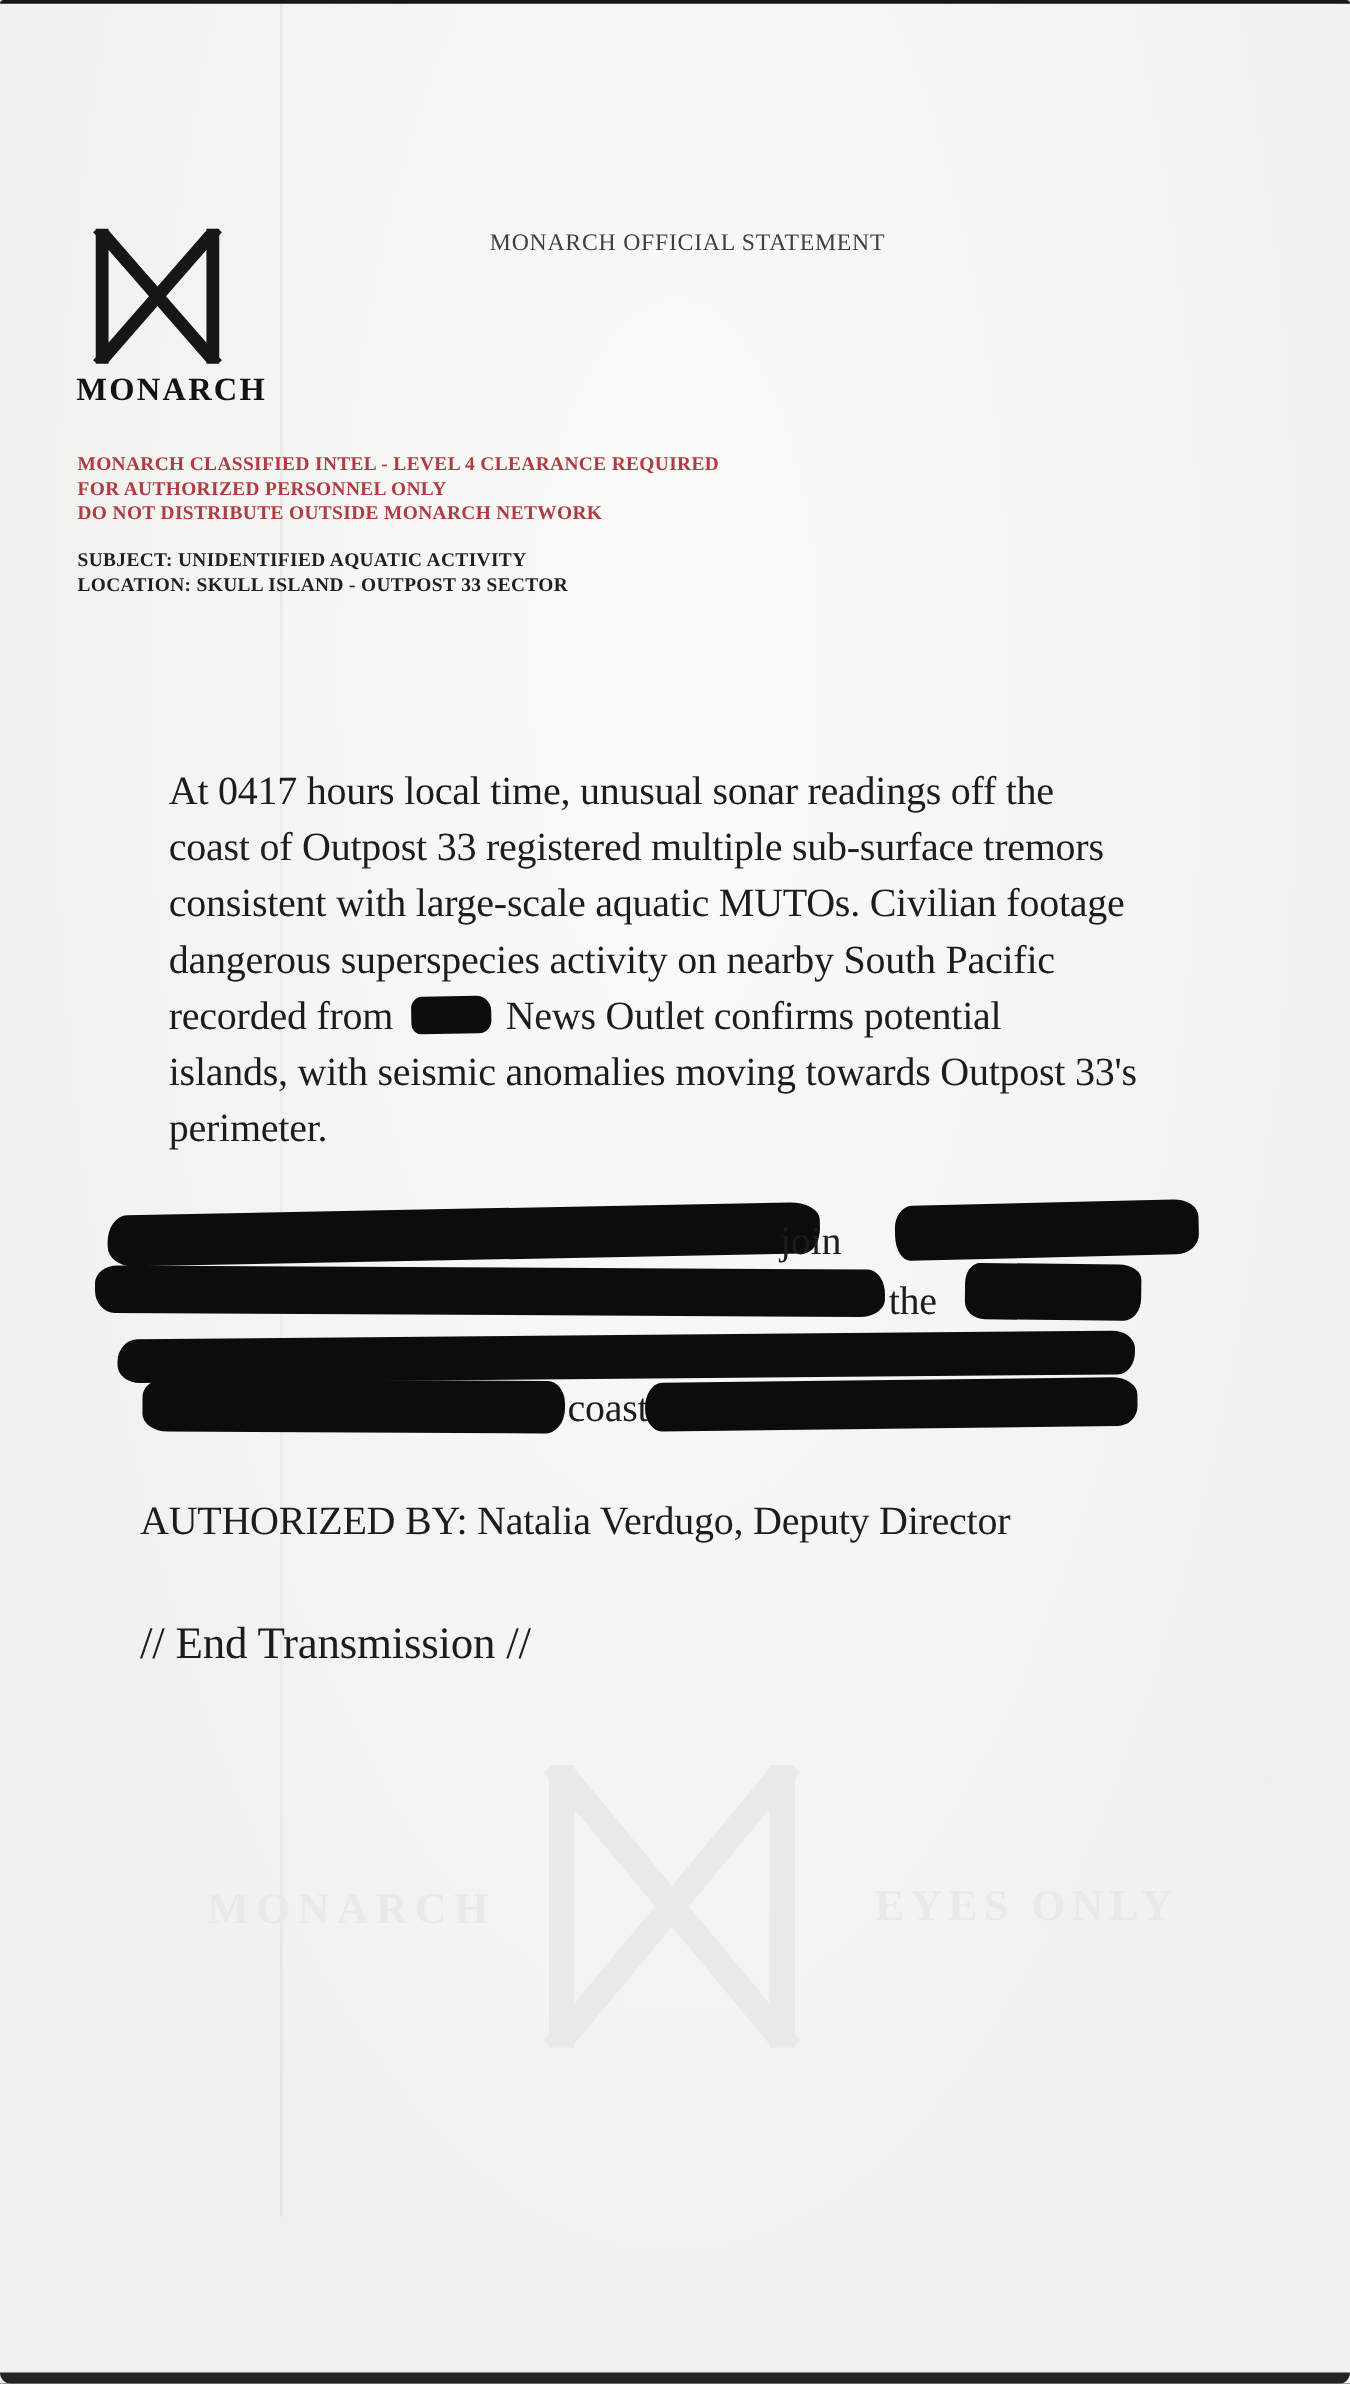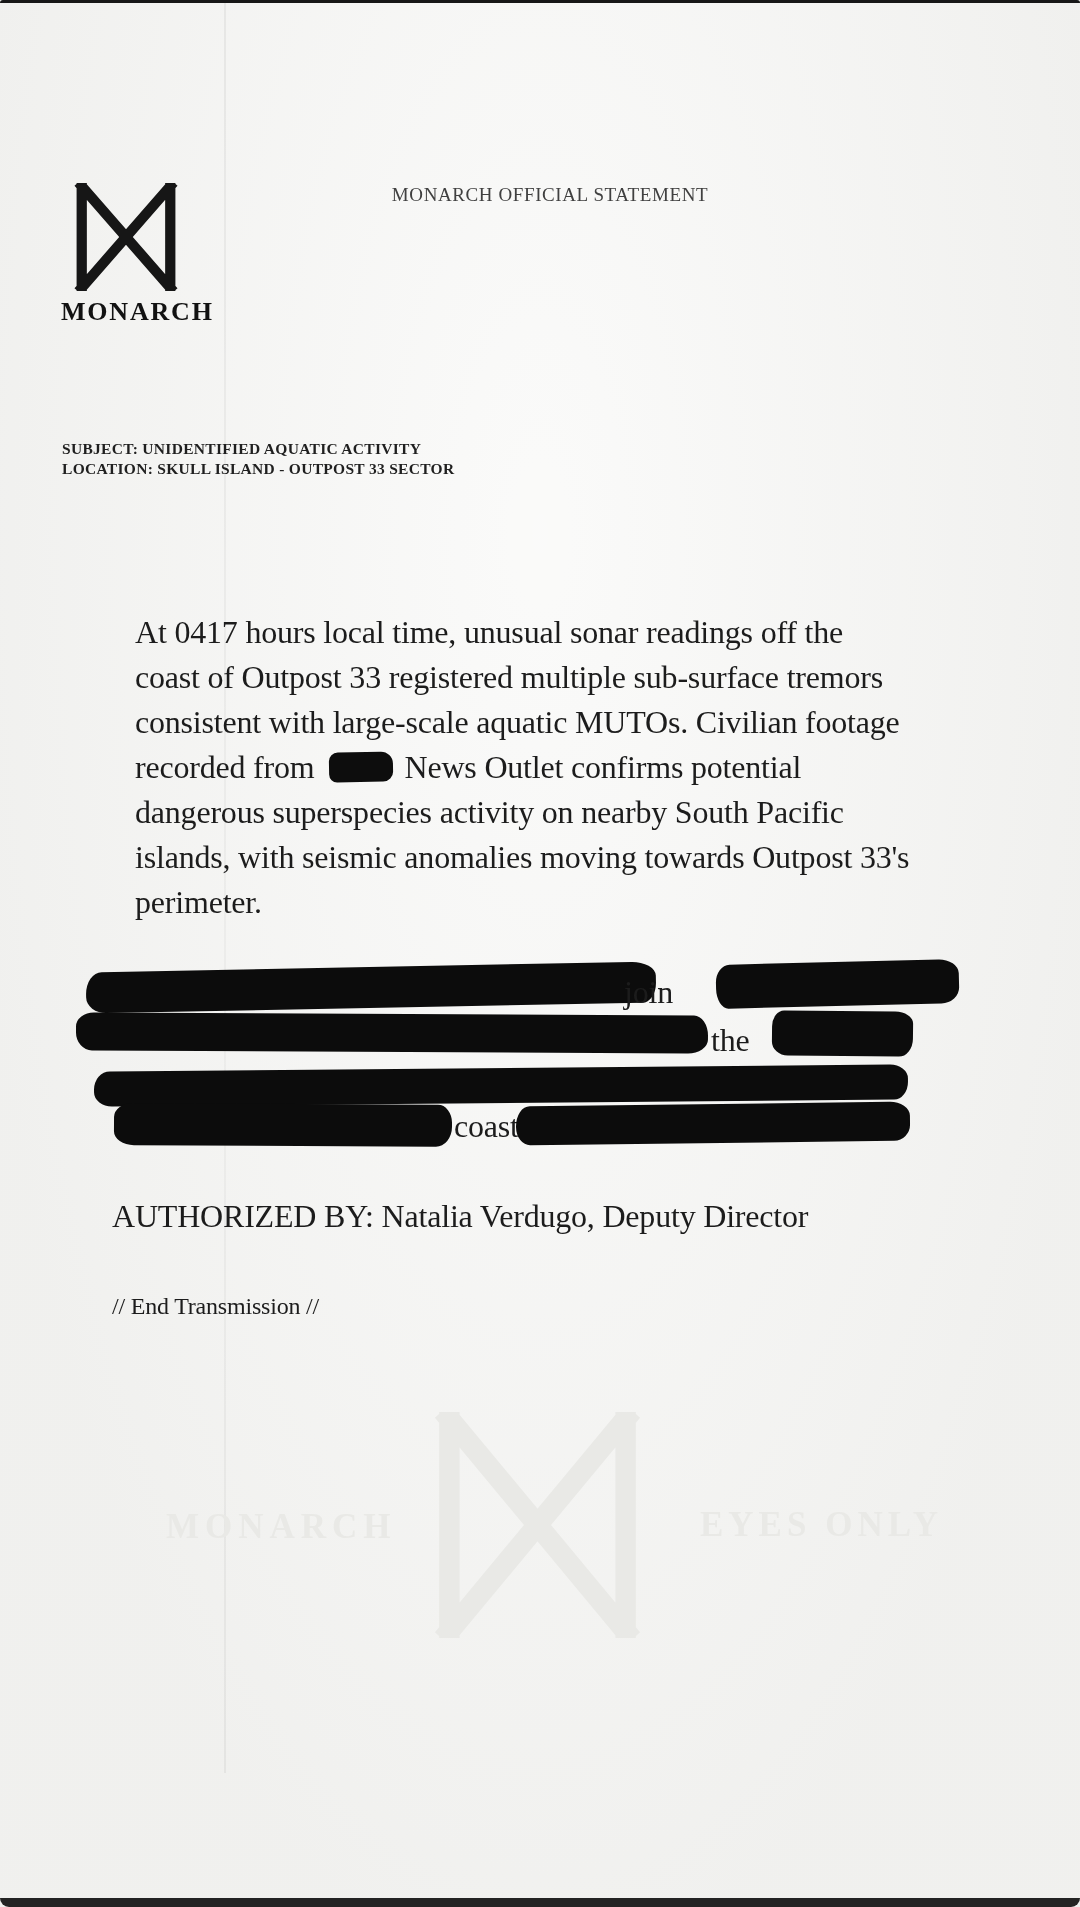--- a/index.html
+++ b/index.html
@@ -50,21 +50,21 @@
   .b3a{left:94px;top:1068px;width:814px;height:35px;border-radius:16px 18px 14px 18px/18px 14px 18px 14px;transform:rotate(-0.5deg);}
   .b4a{left:114px;top:1104px;width:338px;height:42px;border-radius:18px 14px 16px 20px/14px 18px 20px 14px;transform:rotate(0.3deg);}
   .b4b{left:516px;top:1104px;width:394px;height:39px;border-radius:14px 20px 16px 14px/20px 14px 16px 18px;transform:rotate(-0.7deg);}
   .redacted-word{position:absolute;font-size:32px;letter-spacing:-0.2px;color:#1c1c1c;}
   .w-join{left:624px;top:974px;}
   .w-the{left:711px;top:1022px;}
   .w-hunt{left:454px;top:1108px;}
 
   
   .authorized{position:absolute;left:112px;top:1198px;font-size:32px;letter-spacing:-0.2px;color:#1c1c1c;}
-  .end-trans{position:absolute;left:112px;top:1293px;font-size:24px;letter-spacing:-0.2px;color:#1c1c1c;text-align:right;}
+  .end-trans{position:absolute;left:112px;top:1293px;font-size:36px;letter-spacing:-0.2px;color:#1c1c1c;text-align:right;}
 
   
   .wm-logo{position:absolute;left:430px;top:1412px;width:215px;height:226px;color:#e9e9e6;}
   .wm-text{position:absolute;font-size:35px;font-weight:700;color:#e9e9e6;}
   .wm-left{left:166px;top:1507px;letter-spacing:6px;}
   .wm-right{left:700px;top:1505px;letter-spacing:5px;}
 </style>
 </head>
 <body>
 
@@ -72,32 +72,37 @@
 
   <div class="edge-top"></div>
   <div class="crease"></div>
 
   <svg class="logo" viewBox="0 0 100 100" preserveAspectRatio="none" aria-hidden="true">
     <path d="M9 3 L91 97 M91 3 L9 97 M9 3 L9 97 M91 3 L91 97" fill="none" stroke="currentColor" stroke-width="9.5" stroke-linecap="square"></path>
   </svg>
   <div class="statement-title">MONARCH OFFICIAL STATEMENT</div>
   <div class="wordmark">MONARCH</div>
 
+  <div class="classified">
+    <div>MONARCH CLASSIFIED INTEL - LEVEL 4 CLEARANCE REQUIRED</div>
+    <div>FOR AUTHORIZED PERSONNEL ONLY</div>
+    <div>DO NOT DISTRIBUTE OUTSIDE MONARCH NETWORK</div>
+  </div>
 
   <div class="brief">
     <div>SUBJECT: UNIDENTIFIED AQUATIC ACTIVITY</div>
     <div>LOCATION: SKULL ISLAND - OUTPOST 33 SECTOR</div>
   </div>
 
   <div class="body-text">
     <div>At 0417 hours local time, unusual sonar readings off the</div>
     <div>coast of Outpost 33 registered multiple sub-surface tremors</div>
     <div>consistent with large-scale aquatic MUTOs. Civilian footage</div>
+    <div>dangerous superspecies activity on nearby South Pacific</div>
     <div><span>recorded from</span><span class="inline-redaction"></span><span>News Outlet confirms potential</span></div>
-    <div>dangerous superspecies activity on nearby South Pacific</div>
     <div>islands, with seismic anomalies moving towards Outpost 33's</div>
     <div>perimeter.</div>
   </div>
 
   <div class="bar b1a"></div>
   <div class="redacted-word w-join">join</div>
   <div class="bar b1b"></div>
 
   <div class="bar b2a"></div>
   <div class="redacted-word w-the">the</div>

